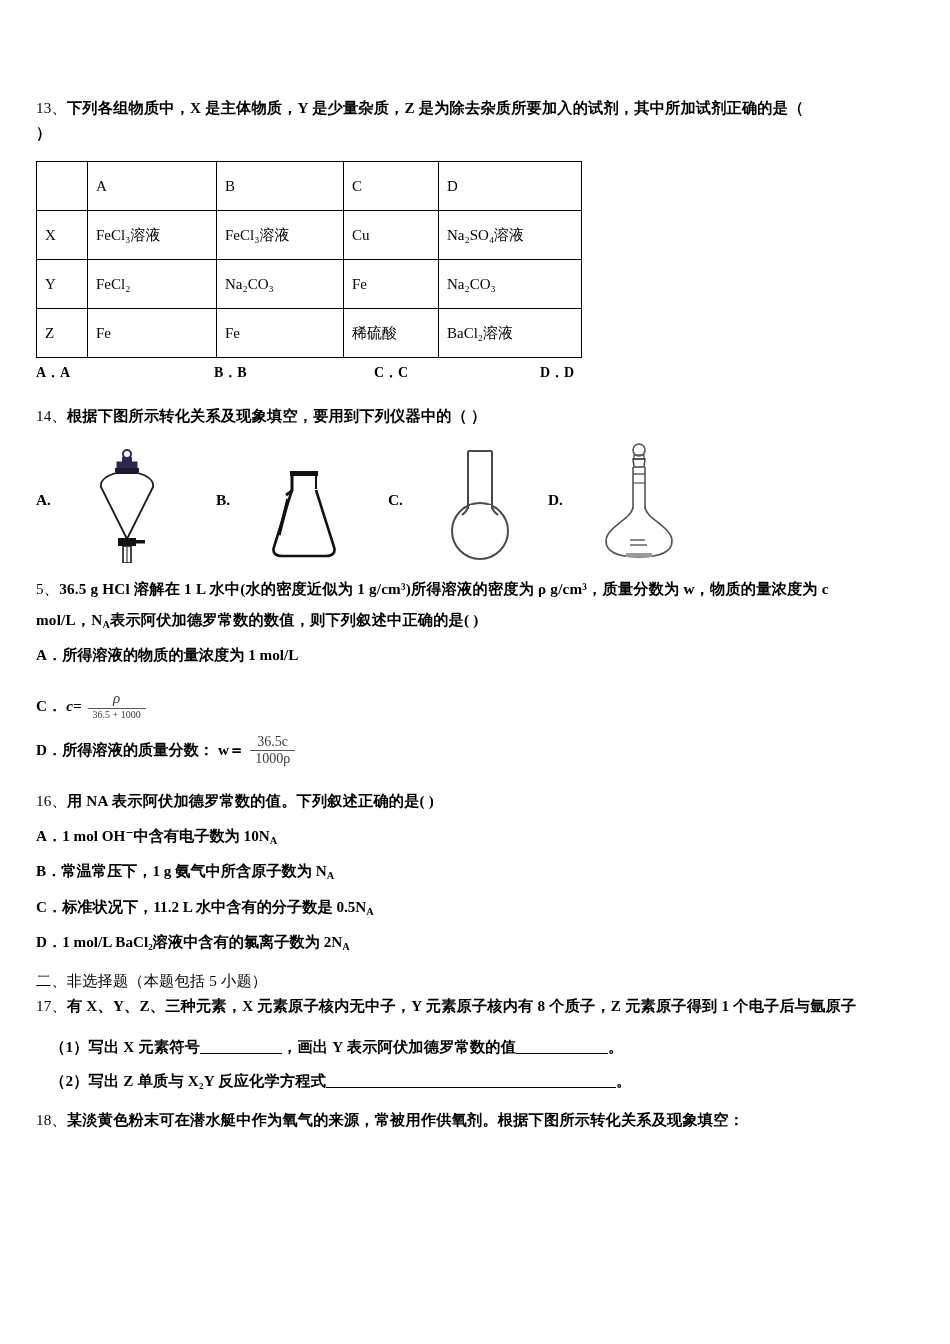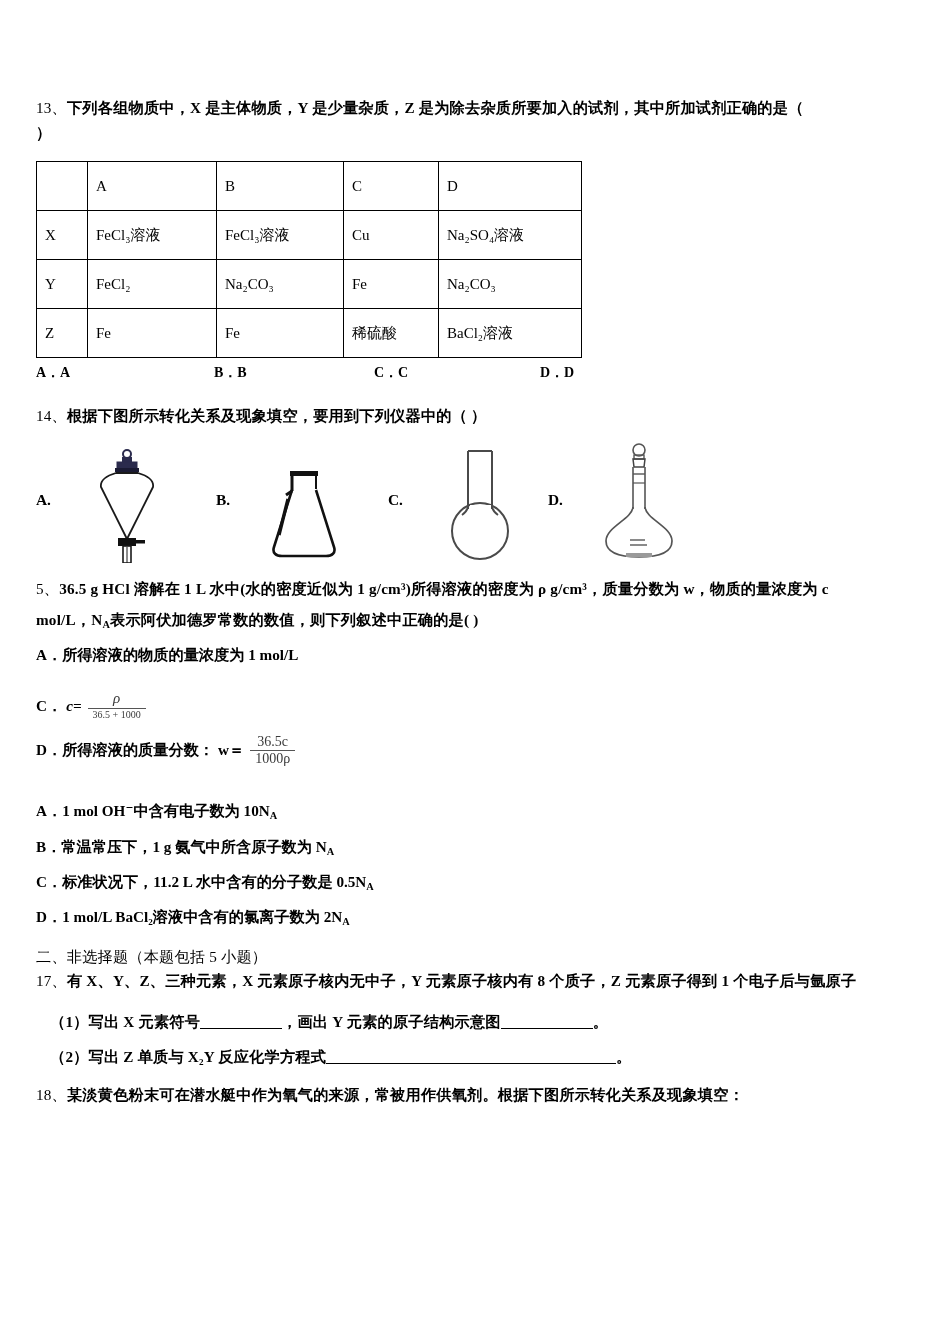--- a/index.html
+++ b/index.html
@@ -316,41 +316,44 @@
       <span class="lead">D．所得溶液的质量分数：</span>
       <span class="lead">w＝</span>
       <span class="frac big">
         <span class="top">36.5c</span>
         <span class="bot">1000ρ</span>
       </span>
     </div>
 
     <div class="spacer-22"></div>
 
+    <div class="q-line">
+      <span class="num">16、</span><span>用 NA 表示阿伏加德罗常数的值。下列叙述正确的是(    )</span>
+    </div>
     <div class="spacer-10"></div>
     <div class="opt"><span>A．1 mol OH⁻中含有电子数为 10N</span><sub>A</sub></div>
     <div class="spacer-10"></div>
     <div class="opt"><span>B．常温常压下，1 g 氨气中所含原子数为 N</span><sub>A</sub></div>
     <div class="spacer-10"></div>
     <div class="opt"><span>C．标准状况下，11.2 L 水中含有的分子数是 0.5N</span><sub>A</sub></div>
     <div class="spacer-10"></div>
     <div class="opt"><span>D．1 mol/L BaCl₂溶液中含有的氯离子数为 2N</span><sub>A</sub></div>
 
     <div class="spacer-14"></div>
 
     <div class="q-line thin">二、非选择题（本题包括 5 小题）</div>
 
     <div class="q-line">
       <span class="num">17、</span><span>有 X、Y、Z、三种元素，X 元素原子核内无中子，Y 元素原子核内有 8 个质子，Z 元素原子得到 1 个电子后与氩原子</span>
     </div>
     <div class="spacer-6"></div>
 
     <div class="spacer-10"></div>
     <div class="q-line" style="padding-left:14px">
-      <span>（1）写出 X 元素符号</span><span class="blank b1"></span><span>，画出 Y 元素的原子结构示意图</span><span class="blank b2"></span><span>。</span>
+      <span>（1）写出 X 元素符号</span><span class="blank b1"></span><span>，画出 Y 表示阿伏加德罗常数的值</span><span class="blank b2"></span><span>。</span>
     </div>
     <div class="spacer-10"></div>
     <div class="q-line" style="padding-left:14px">
       <span>（2）写出 Z 单质与 X₂Y 反应化学方程式</span><span class="blank b3"></span><span>。</span>
     </div>
 
     <div class="spacer-14"></div>
 
     <div class="q-line">
       <span class="num">18、</span><span>某淡黄色粉末可在潜水艇中作为氧气的来源，常被用作供氧剂。根据下图所示转化关系及现象填空：</span>

